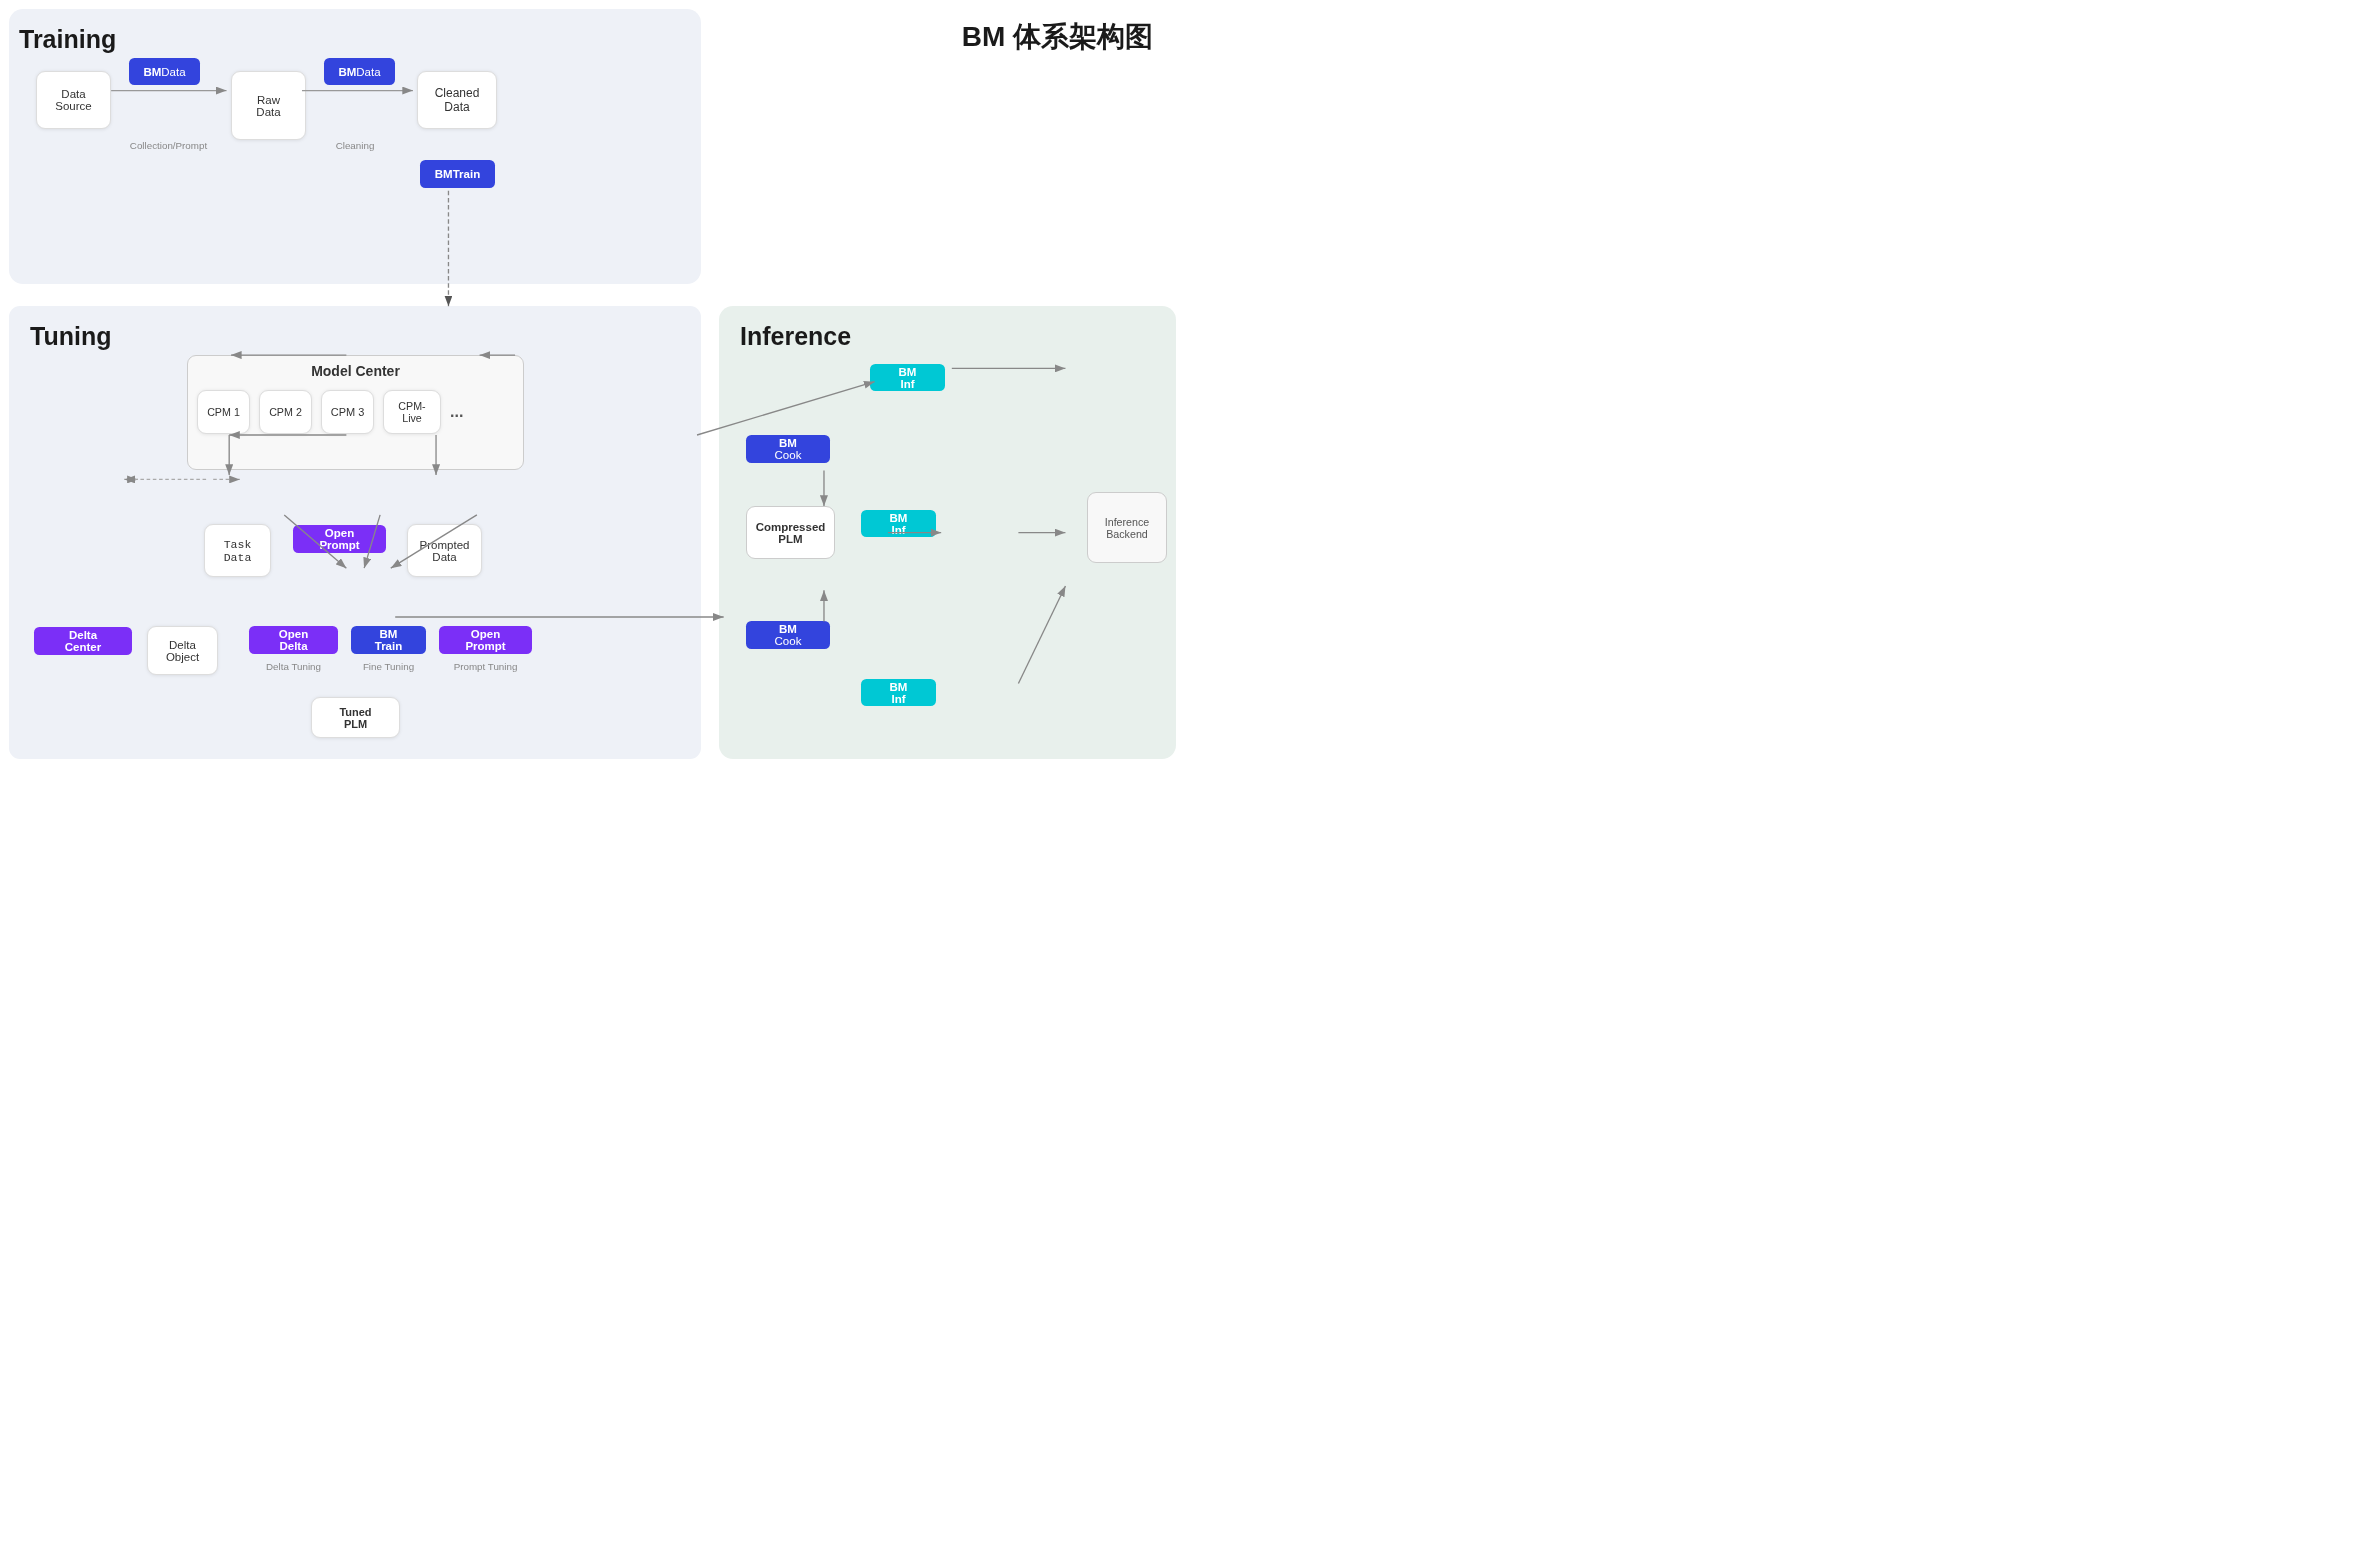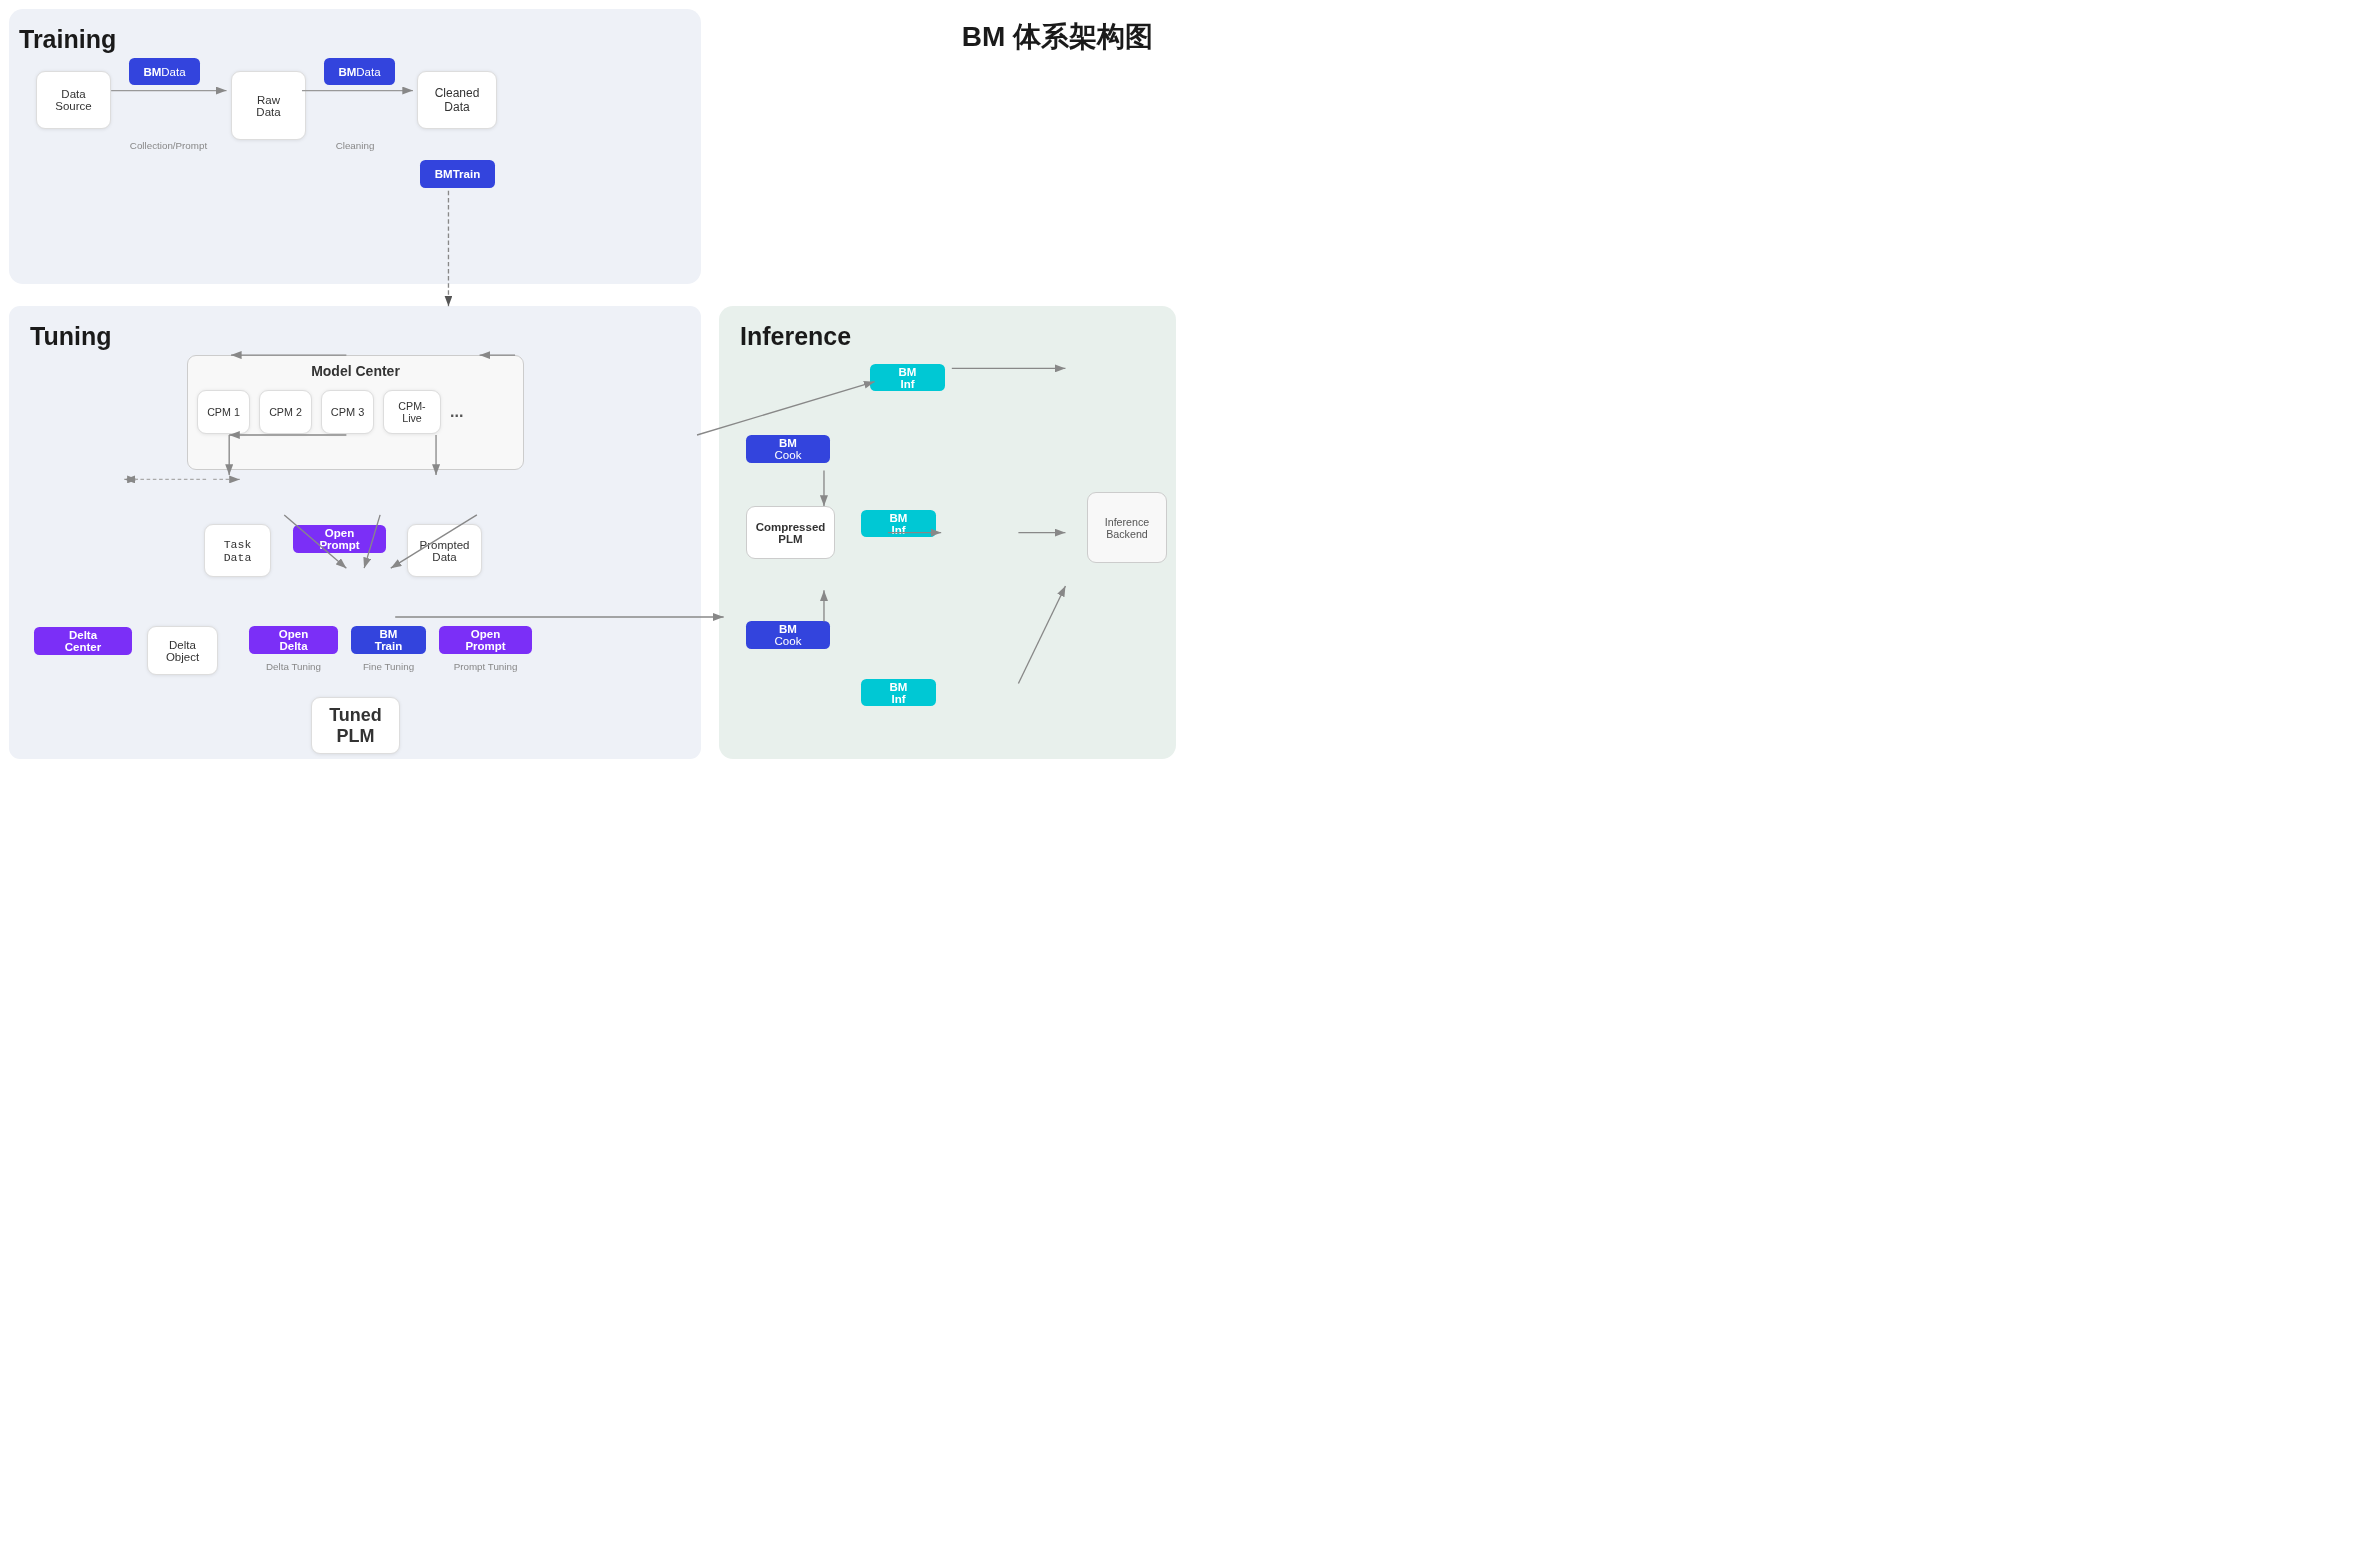--- a/index.html
+++ b/index.html
@@ -227,21 +227,21 @@
   </div>
 
   <div class="node node-purple" style="left:430px; top:320px; width:93px; height:28px; border-radius:5.3px; font-size:11.5px;">
     Open<span style="font-weight:900">Prompt</span>
   </div>
 
   <div class="arrow-label" style="left:240px; top:355px; width:89px;">Delta Tuning</div>
   <div class="arrow-label" style="left:342px; top:355px; width:75px;">Fine Tuning</div>
   <div class="arrow-label" style="left:430px; top:355px; width:93px;">Prompt Tuning</div>
 
-  <div class="node node-white" style="left:302px; top:391px; width:89px; height:57px; font-size:18px; font-weight:700;">Tuned<br>PLM</div>
+  <div class="node node-white" style="left:302px; top:391px; width:89px; height:41px; font-size:11px; font-weight:700;">Tuned<br>PLM</div>
 
 </div>
 
 <div class="inference-box">
   <div class="section-title">Inference</div>
 
   <div class="node node-cyan" style="left:151px; top:58px; width:75px; height:27px; border-radius:5.3px; font-size:11.5px;">
     BM<span style="font-weight:900">Inf</span>
   </div>
 

